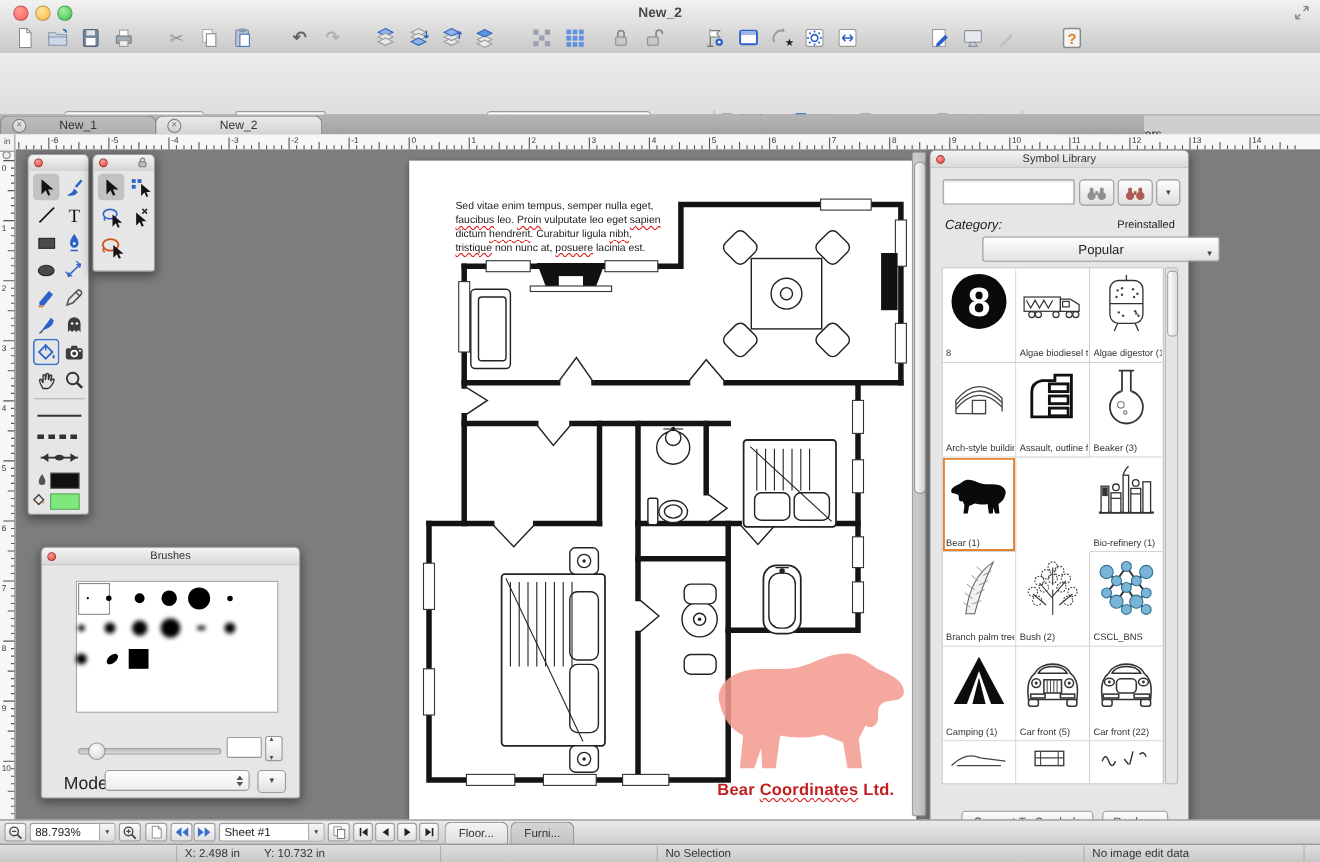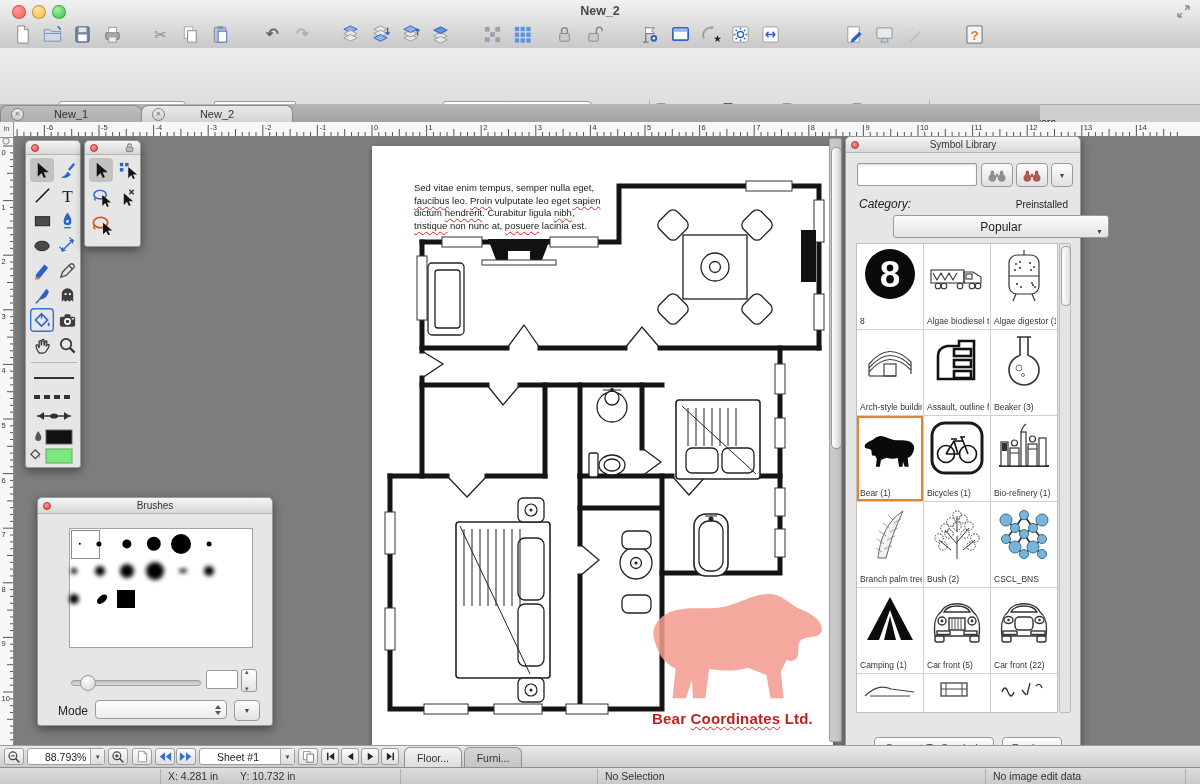--- a/index.html
+++ b/index.html
@@ -80,21 +80,21 @@
   .scell{position:absolute;width:67px;height:86px;background:#fff;border-right:1px solid #d0d0d0;border-bottom:1px solid #d0d0d0;box-sizing:border-box;}
   .scell.sel{box-shadow:inset 0 0 0 2px #e2832f;}
   .scell .ic{position:absolute;left:5px;top:4px;}
   .scell .lb{position:absolute;left:3px;bottom:3px;width:62px;font-size:8.5px;color:#333;white-space:nowrap;overflow:hidden;}
   .symscroll{position:absolute;left:213px;top:106px;width:12px;height:470px;background:#e4e4e4;border:1px solid #bbb;box-sizing:border-box;border-radius:2px;}
   .symscroll .thumb{position:absolute;left:1px;top:2px;width:8px;height:58px;background:linear-gradient(90deg,#fff,#ddd);border:1px solid #a0a0a0;border-radius:4px;}
   .pbtn{position:absolute;height:19px;background:linear-gradient(#fefefe,#dcdcdc);border:1px solid #999;border-radius:4px;display:flex;align-items:center;justify-content:center;font-size:11px;color:#444;}
   
   .navbar{position:absolute;left:0;top:745px;width:1200px;height:22px;background:linear-gradient(#eaeaea,#cdcdcd);border-top:1px solid #9a9a9a;box-sizing:border-box;}
   .nbtn{position:absolute;top:2px;height:17px;border:1px solid #9e9e9e;border-radius:3px;background:linear-gradient(#fdfdfd,#e0e0e0);display:flex;align-items:center;justify-content:center;box-sizing:border-box;}
-  .combo{position:absolute;top:2px;height:17px;border:1px solid #9e9e9e;border-radius:3px;background:#fff;display:flex;align-items:center;font-size:10.5px;color:#222;box-sizing:border-box;padding-left:13px;}
+  .combo{position:absolute;top:2px;height:17px;border:1px solid #9e9e9e;border-radius:3px;background:#fff;display:flex;align-items:center;font-size:10.5px;color:#222;box-sizing:border-box;}
   .combo .val{padding:0 4px;flex:1;}
   .combo .seg{width:13px;align-self:stretch;border-left:1px solid #aaa;background:linear-gradient(#f6f6f6,#ddd);display:flex;align-items:center;justify-content:center;font-size:6px;color:#444;}
   .stab{position:absolute;top:1px;height:19px;border:1px solid #909090;border-bottom:none;border-radius:6px 6px 0 0;display:flex;align-items:center;justify-content:center;font-size:10.5px;color:#333;}
   .stab.act{background:linear-gradient(#f4f4f4,#ddd);}
   .stab.inact{background:linear-gradient(#d6d6d6,#c4c4c4);}
   .statusbar{position:absolute;left:0;top:767px;width:1200px;height:17px;background:linear-gradient(#dedede,#c8c8c8);border-top:1px solid #8e8e8e;box-sizing:border-box;font-size:10.5px;color:#333;}
   .statusbar span{position:absolute;top:2px;}
   .sdiv{position:absolute;top:1px;width:1px;height:15px;background:#aeaeae;}
   svg{display:block;}
 </style>
@@ -1040,21 +1040,21 @@
           <span class="bdot" style="width: 12px; height: 6.6px; left: 32px; top: 70px; transform: translate(-50%, -50%) rotate(-40deg);"></span>
           <span class="bdot sq" style="width: 18px; height: 18px; left: 56px; top: 70px; transform: translate(-50%, -50%);"></span>
         </div>
       <div class="slider">
           <div class="knob"></div>
         </div>
       <div class="tf" style="left:168px;top:172px;width:32px;">
           <span></span>
         </div>
       <div class="stepper" style="left:203px;top:171px;"></div>
-      <div class="lab" style="left:20px;top:206px;font-size:12px;">Mode</div>
+      <div class="lab" style="left:20px;top:206px;font-size:16px;">Mode</div>
       <div class="mdd" style="left:57px;top:202px;width:132px;">
           <span></span>
           <span class="arr"></span>
         </div>
       <div class="sqbtn" style="left:196px;top:202px;width:24px;height:19px;font-size:7px;color:#444;">▼</div>
     </div>
 
     <div class="palette" id="sympal" style="left:845px;top:0px;width:236px;height:632px;">
       <div class="ptitle" style="height:16px;">
         <span class="pdot" style="top:4px;"></span>
@@ -1184,33 +1184,20 @@
           </div>
           <div class="scell sel" style="left: 0px; top: 172px;">
             <span class="ic">
               <svg viewBox="0 0 56 56" width="56" height="56">
                 <g transform="translate(55,12) scale(-0.3,0.3)">
                   <path d="M10,58 C6,46 16,34 30,30 C46,25 62,30 80,26 C96,22 110,12 126,14 C138,16 144,25 154,29 C166,34 176,41 174,50 C172,58 160,54 154,59 C150,62 152,68 151,73 C150,79 144,81 140,78 L134,90 L137,116 L124,116 L120,93 L102,86 C88,90 74,89 64,87 L60,116 L48,116 L47,98 L41,116 L28,116 L31,87 C19,81 13,71 10,58 Z" fill="#0a0a0a"></path>
                 </g>
               </svg>
             </span>
             <span class="lb">Bear (1)</span>
-          </div>
-          <div class="scell" style="left: 67px; top: 172px;">
-            <span class="ic">
-              <svg viewBox="0 0 56 56" width="56" height="56">
-                <rect x="3" y="3" width="50" height="50" rx="13" fill="#fff" stroke="#1a1a1a" stroke-width="3"></rect>
-                <g fill="none" stroke="#111" stroke-width="1.6">
-                  <circle cx="17" cy="34" r="8.5"></circle>
-                  <circle cx="39" cy="34" r="8.5"></circle>
-                  <path d="M17,34 L25,21 H34 L39,34 M25,21 L29,34 H17 M34,21 l-2,-4 h4 M22,19 h6"></path>
-                </g>
-              </svg>
-            </span>
-            <span class="lb">Bicycles (1)</span>
           </div>
           <div class="scell" style="left: 134px; top: 172px;">
             <span class="ic">
               <svg viewBox="0 0 56 56" width="56" height="56">
                 <g fill="#fff" stroke="#333" stroke-width="1.2">
                   <path d="M3,46 h50" stroke-width="2"></path>
                   <rect x="5" y="22" width="7" height="24"></rect>
                   <rect x="14" y="28" width="9" height="18"></rect>
                   <rect x="25" y="12" width="5" height="34"></rect>
                   <rect x="32" y="24" width="9" height="22"></rect>
@@ -1452,21 +1439,21 @@
         </svg>
       </div>
     <div id="sheettabs">
         <div class="stab act" style="left: 404px; width: 56px;">Floor...</div>
         <div class="stab inact" style="left: 464px; width: 56px;">Furni...</div>
       </div>
   </div>
 
   <div class="statusbar">
     <div class="sdiv" style="left:160px;"></div>
-    <span style="left:168px;">X: 4.281 in</span>
+    <span style="left:168px;">X: 2.498 in</span>
     <span style="left:240px;">Y: 10.732 in</span>
     <div class="sdiv" style="left:400px;"></div>
     <div class="sdiv" style="left:597px;"></div>
     <span style="left:605px;">No Selection</span>
     <div class="sdiv" style="left:985px;"></div>
     <span style="left:993px;">No image edit data</span>
     <div class="sdiv" style="left:1185px;"></div>
   </div>
 </div>
 

